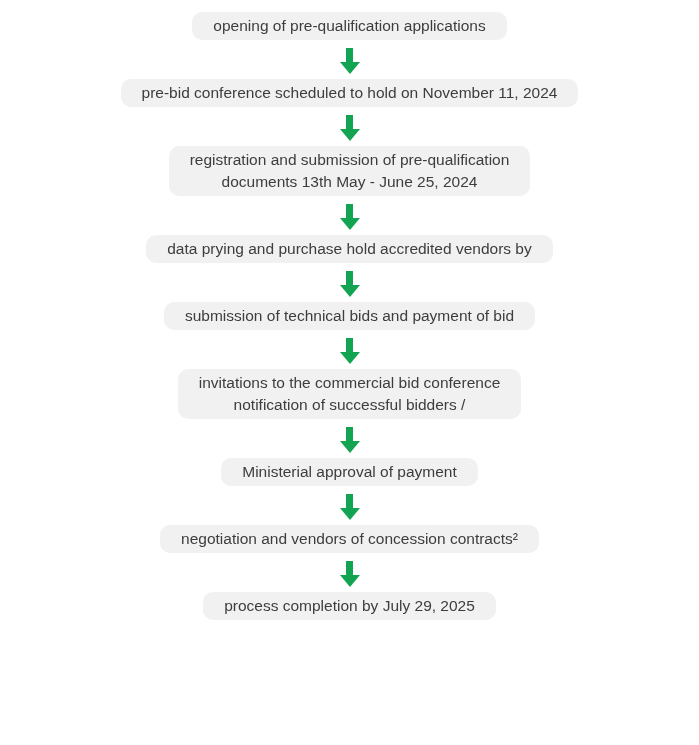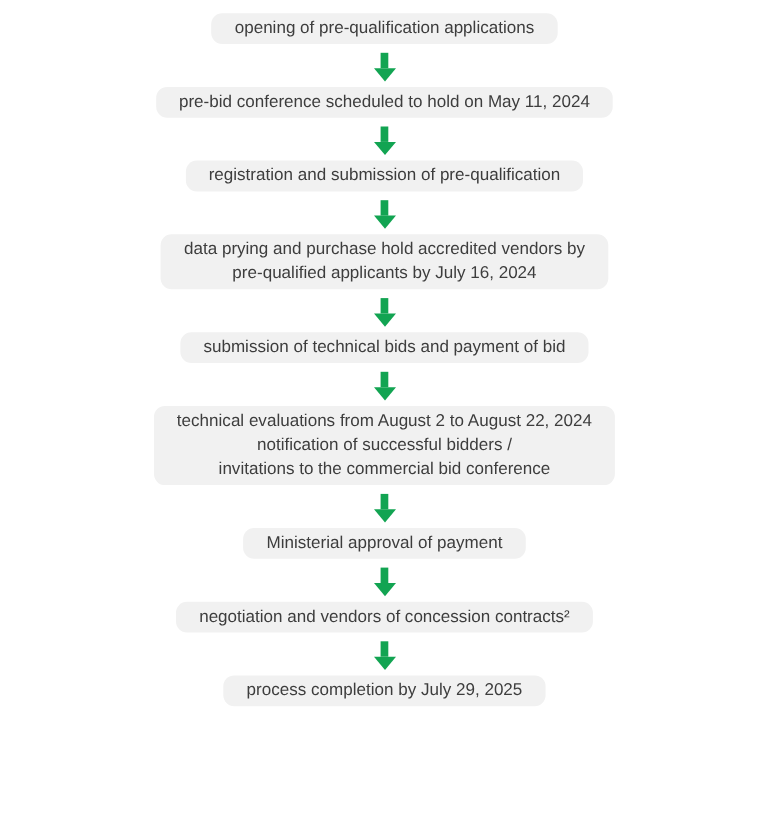--- a/index.html
+++ b/index.html
@@ -69,60 +69,59 @@
     <div class="box">
       <span class="line">opening of pre-qualification applications</span>
     </div>
 
     <div class="arrow">
       <div class="arrow-stem"></div>
       <div class="arrow-head"></div>
     </div>
 
     <div class="box">
-      <span class="line">pre-bid conference scheduled to hold on May 11, 2024</span>
+      <span class="line">pre-bid conference scheduled to hold on November 11, 2024</span>
     </div>
 
     <div class="arrow">
       <div class="arrow-stem"></div>
       <div class="arrow-head"></div>
     </div>
 
     <div class="box">
       <span class="line">registration and submission of pre-qualification</span>
+      <span class="line">documents 13th May - June 25, 2024</span>
     </div>
 
     <div class="arrow">
       <div class="arrow-stem"></div>
       <div class="arrow-head"></div>
     </div>
 
     <div class="box">
       <span class="line">data prying and purchase hold accredited vendors by</span>
-      <span class="line">pre-qualified applicants by July 16, 2024</span>
     </div>
 
     <div class="arrow">
       <div class="arrow-stem"></div>
       <div class="arrow-head"></div>
     </div>
 
     <div class="box">
       <span class="line">submission of technical bids and payment of bid</span>
     </div>
 
     <div class="arrow">
       <div class="arrow-stem"></div>
       <div class="arrow-head"></div>
     </div>
 
     <div class="box">
-      <span class="line">technical evaluations from August 2 to August 22, 2024</span>
+      <span class="line">invitations to the commercial bid conference</span>
       <span class="line">notification of successful bidders /</span>
-      <span class="line">invitations to the commercial bid conference</span>
     </div>
 
     <div class="arrow">
       <div class="arrow-stem"></div>
       <div class="arrow-head"></div>
     </div>
 
     <div class="box">
       <span class="line">Ministerial approval of payment</span>
     </div>

